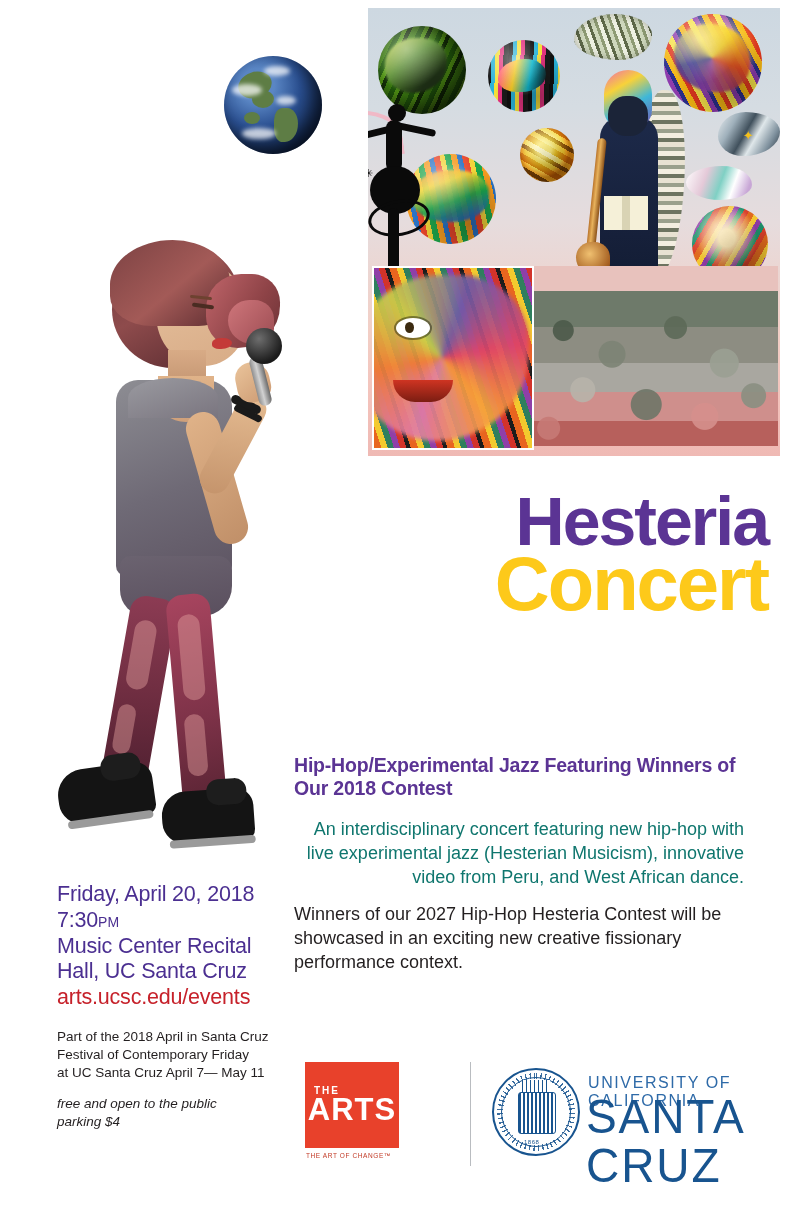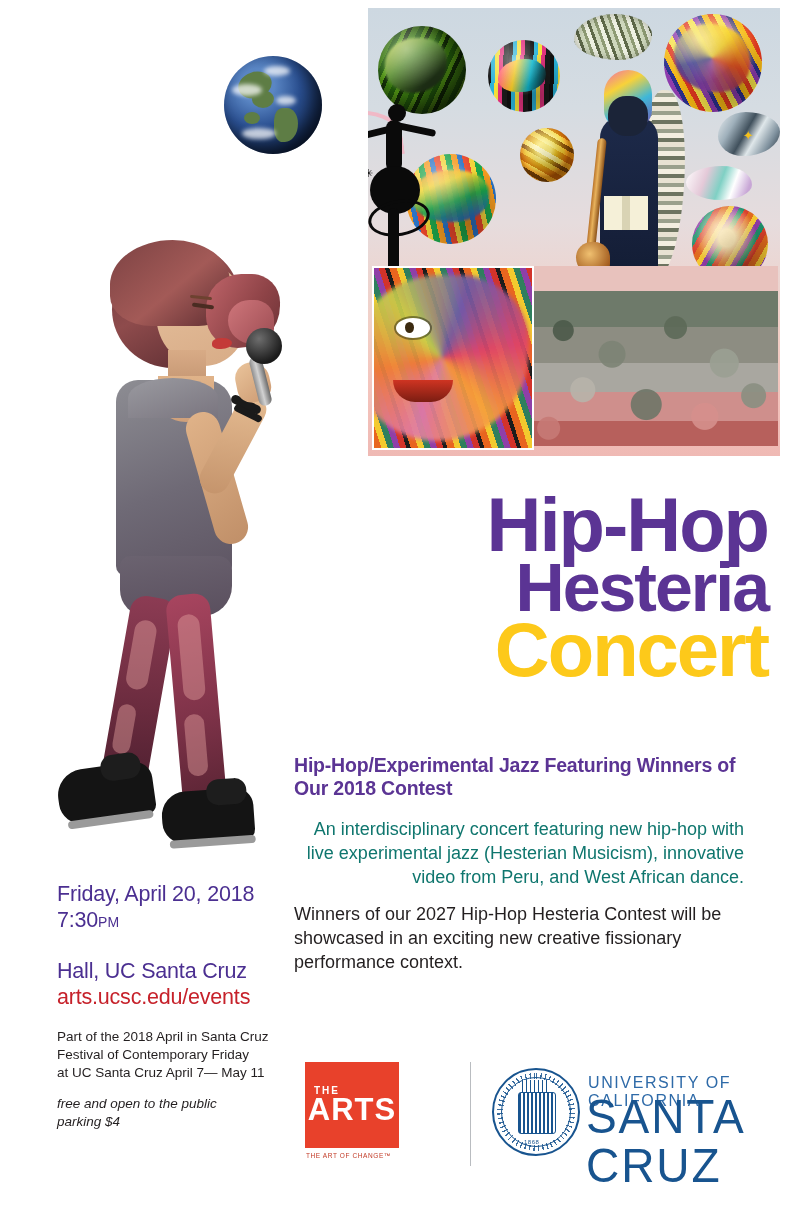--- a/index.html
+++ b/index.html
@@ -461,33 +461,32 @@
       <div class="sg-cuff"></div>
         <div class="sg-sole"></div>
     </div>
     <div class="sg-boot-r">
       <div class="sg-cuff"></div>
         <div class="sg-sole"></div>
     </div>
   </div>
 
   <div class="title">
-    <span class="t1">Hip-Hop</span>
     <span class="t2">Hesteria</span>
     <span class="t3">Concert</span>
   </div>
 
   <div class="subtitle">Hip-Hop/Experimental Jazz Featuring Winners of Our 2018 Contest</div>
   <div class="body1">An interdisciplinary concert featuring new hip-hop with live experimental jazz (Hesterian Musicism), innovative video from Peru, and West African dance.</div>
   <div class="body2">Winners of our 2027 Hip-Hop Hesteria Contest will be showcased in an exciting new creative fissionary performance context.</div>
 
   <div class="event">
     <span>Friday, April 20, 2018</span><br>
     <span>7:30</span><span class="pm">PM</span><br>
-    <br>
+    <span>Music Center Recital</span><br>
     <span>Hall, UC Santa Cruz</span>
     <span class="url">arts.ucsc.edu/events</span>
   </div>
 
   <div class="fineprint">
     <span>Part of the 2018 April in Santa Cruz</span><br>
     <span>Festival of Contemporary Friday</span><br>
     <span>at UC Santa Cruz April 7— May 11</span>
     <span class="ital">free and open to the public</span>
     <span style="font-style:italic;">parking $4</span>

